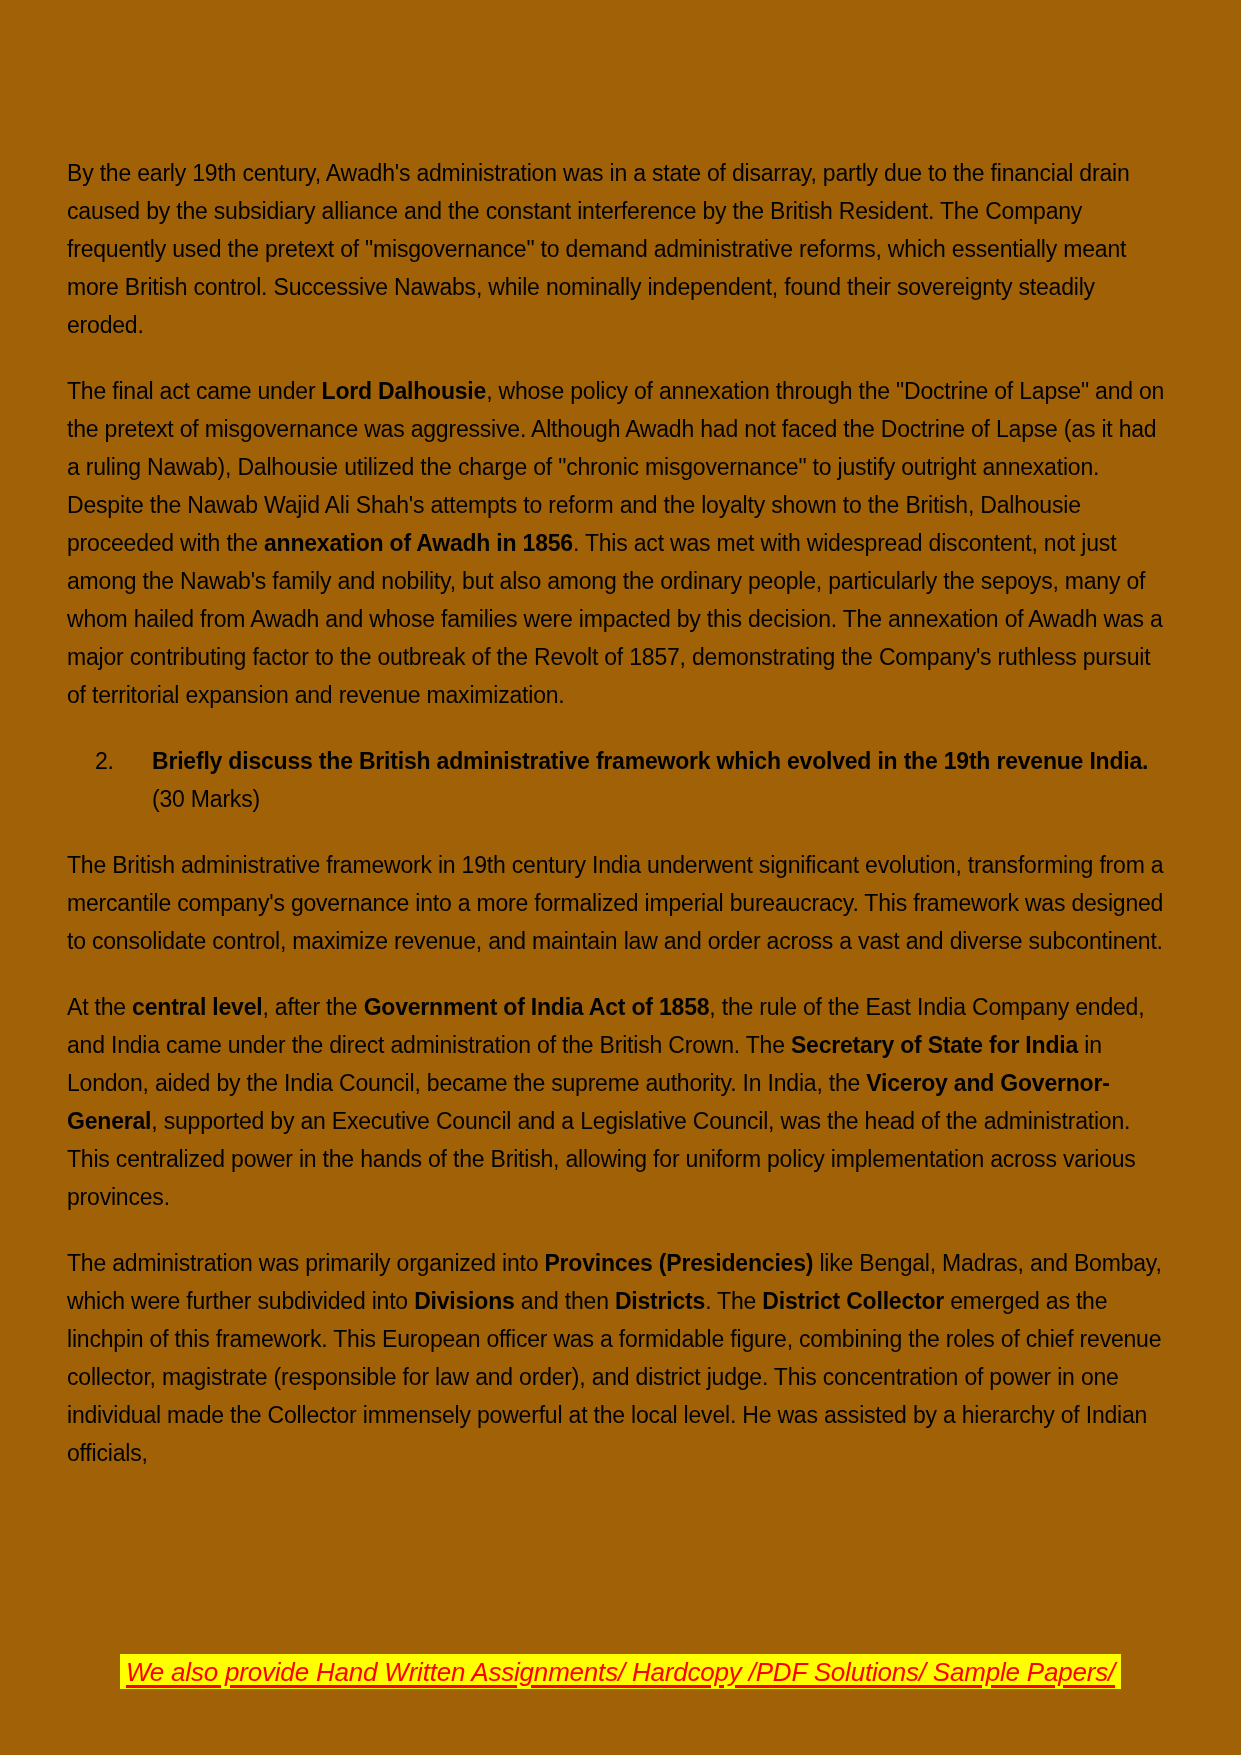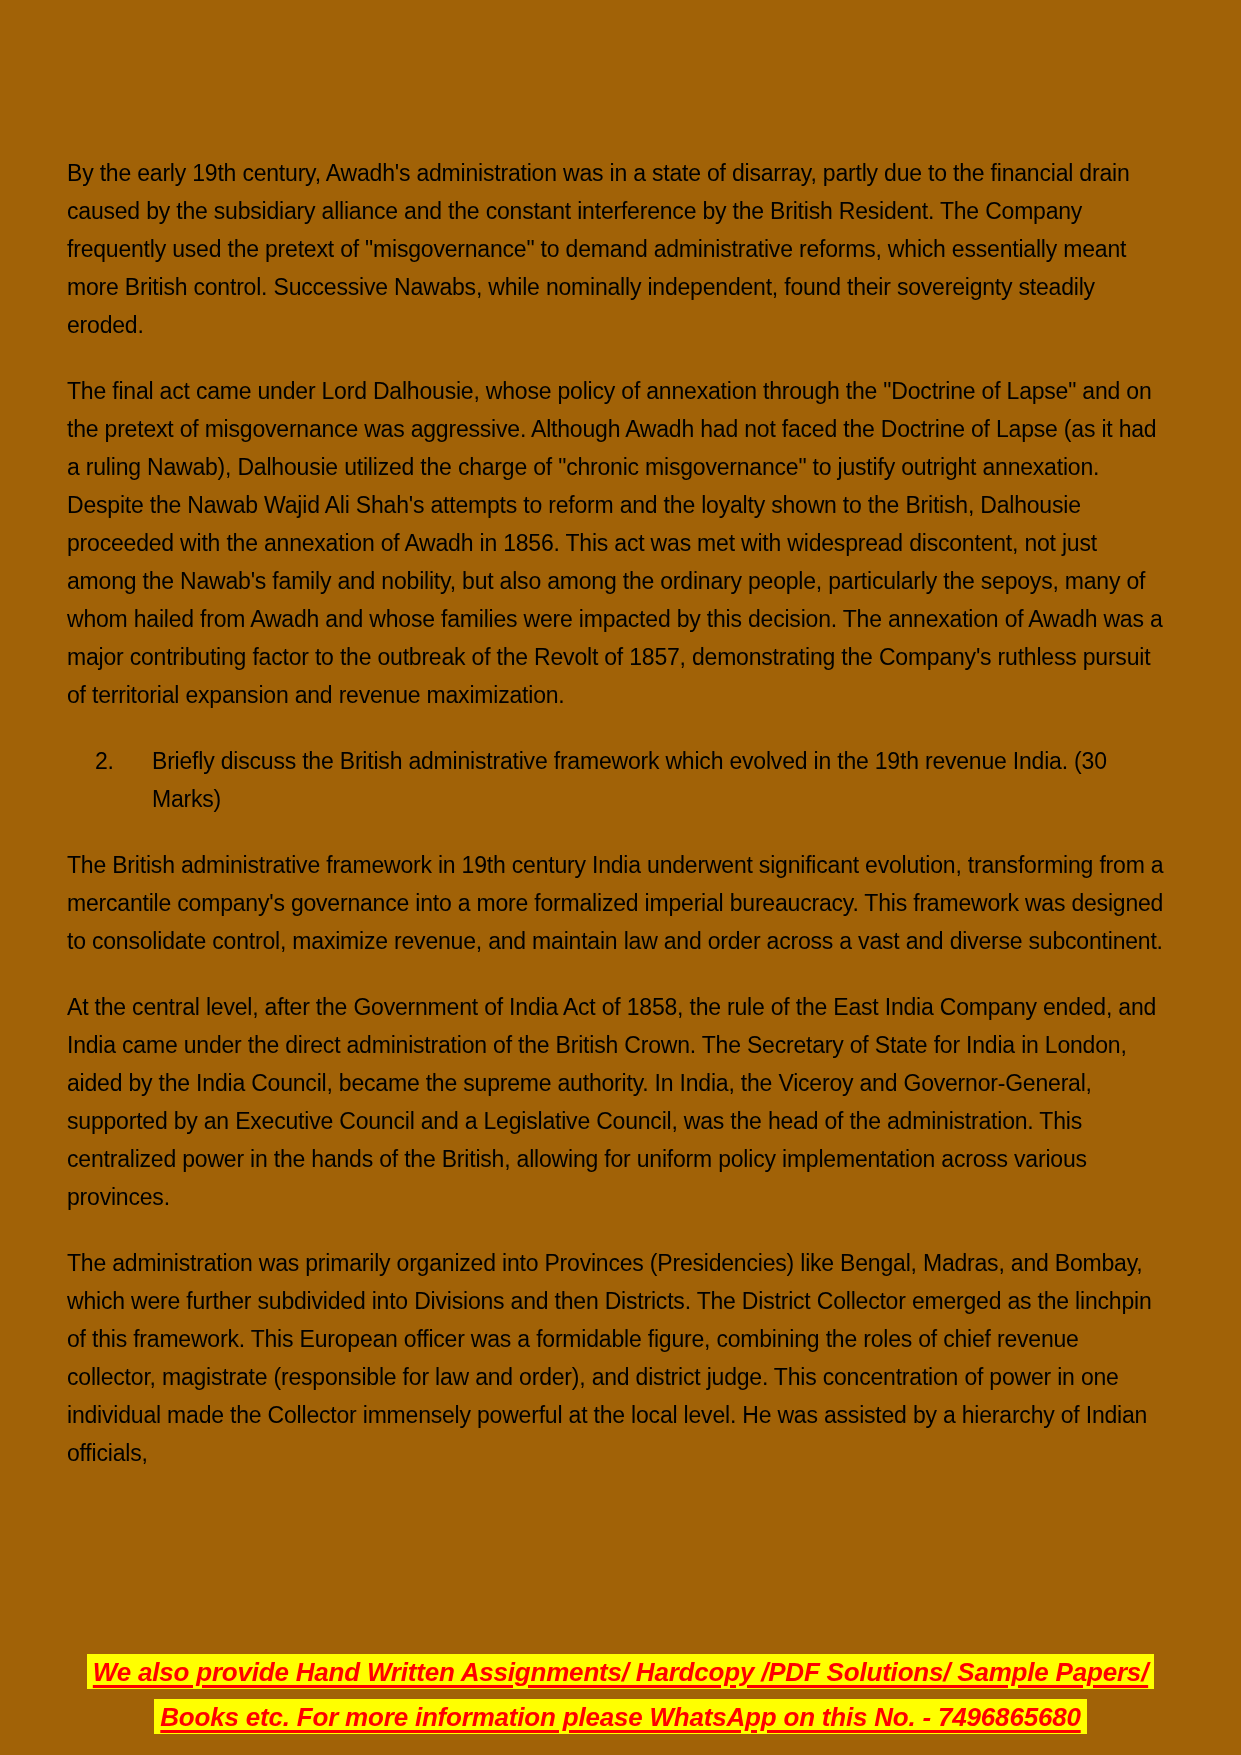--- a/index.html
+++ b/index.html
@@ -23,21 +23,21 @@
     width: 1105px;
   }
   .para {
     font-size: 23px;
     line-height: 38px;
     margin: 0 0 28px 0;
     text-align: left;
     letter-spacing: -0.2px;
   }
   .para b, .qtext b {
-    font-weight: 400;
+    font-weight: 700;
   }
   .numbered {
     display: flex;
     align-items: flex-start;
     font-size: 23px;
     line-height: 38px;
     margin: 0 0 28px 0;
     padding-left: 28px;
     letter-spacing: -0.2px;
   }
@@ -48,21 +48,21 @@
   .qtext {
     flex: 1;
   }
   .footer {
     position: absolute;
     top: 1650px;
     left: 40px;
     right: 40px;
     text-align: center;
     font-size: 26px;
-    font-weight: 700;
+    font-weight: 400;
     font-style: italic;
     line-height: 45px;
     letter-spacing: -0.2px;
   }
   .footer-line {
     margin: 0;
   }
   .hl {
     background: #ffff00;
     color: #ff0000;
@@ -95,18 +95,15 @@
     <p class="para"><span>At the </span><b>central level</b><span>, after the </span><b>Government of India Act of 1858</b><span>, the rule of the East India Company ended, and India came under the direct administration of the British Crown. The </span><b>Secretary of State for India</b><span> in London, aided by the India Council, became the supreme authority. In India, the </span><b>Viceroy and Governor-General</b><span>, supported by an Executive Council and a Legislative Council, was the head of the administration. This centralized power in the hands of the British, allowing for uniform policy implementation across various provinces.</span></p>
 
     <p class="para"><span>The administration was primarily organized into </span><b>Provinces (Presidencies)</b><span> like Bengal, Madras, and Bombay, which were further subdivided into </span><b>Divisions</b><span> and then </span><b>Districts</b><span>. The </span><b>District Collector</b><span> emerged as the linchpin of this framework. This European officer was a formidable figure, combining the roles of chief revenue collector, magistrate (responsible for law and order), and district judge. This concentration of power in one individual made the Collector immensely powerful at the local level. He was assisted by a hierarchy of Indian officials,</span></p>
 
   </div>
 
   <div class="footer">
     <div class="footer-line">
       <span class="hl">We also provide Hand Written Assignments/ Hardcopy /PDF Solutions/ Sample Papers/</span>
     </div>
-    <div class="footer-line">
-      <span class="hl">Books etc. For more information please WhatsApp on this No. - 7496865680</span>
-    </div>
   </div>
 
 </div>
 
 </body></html>

